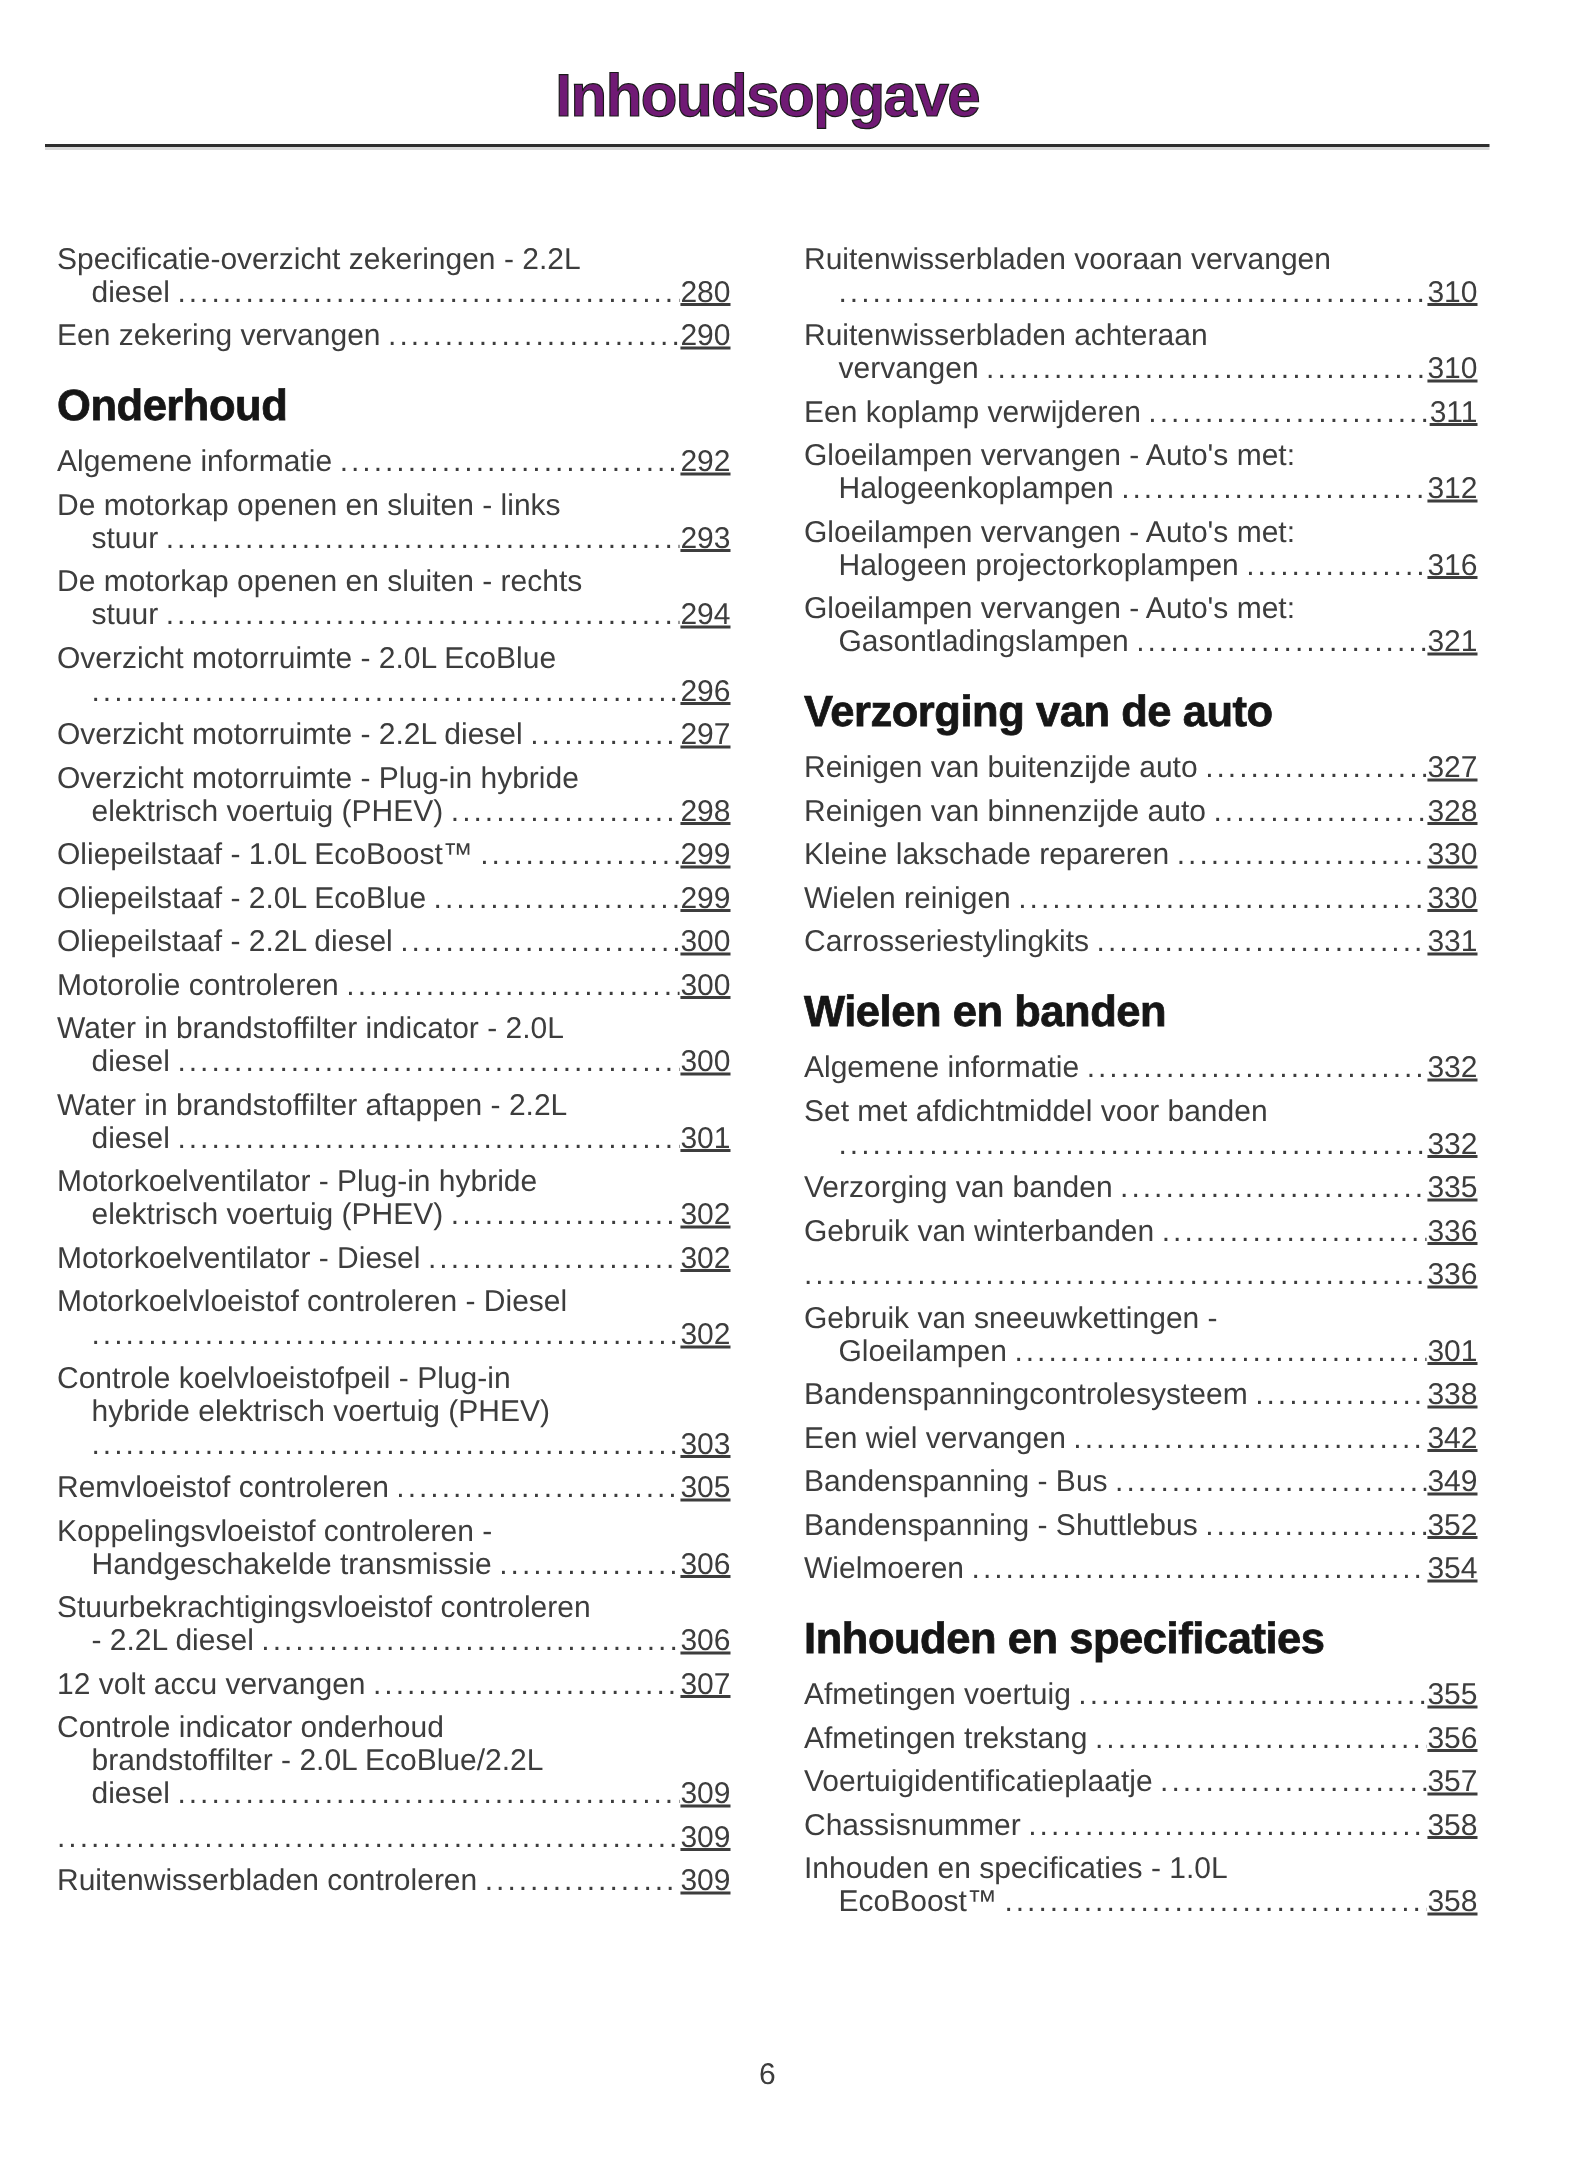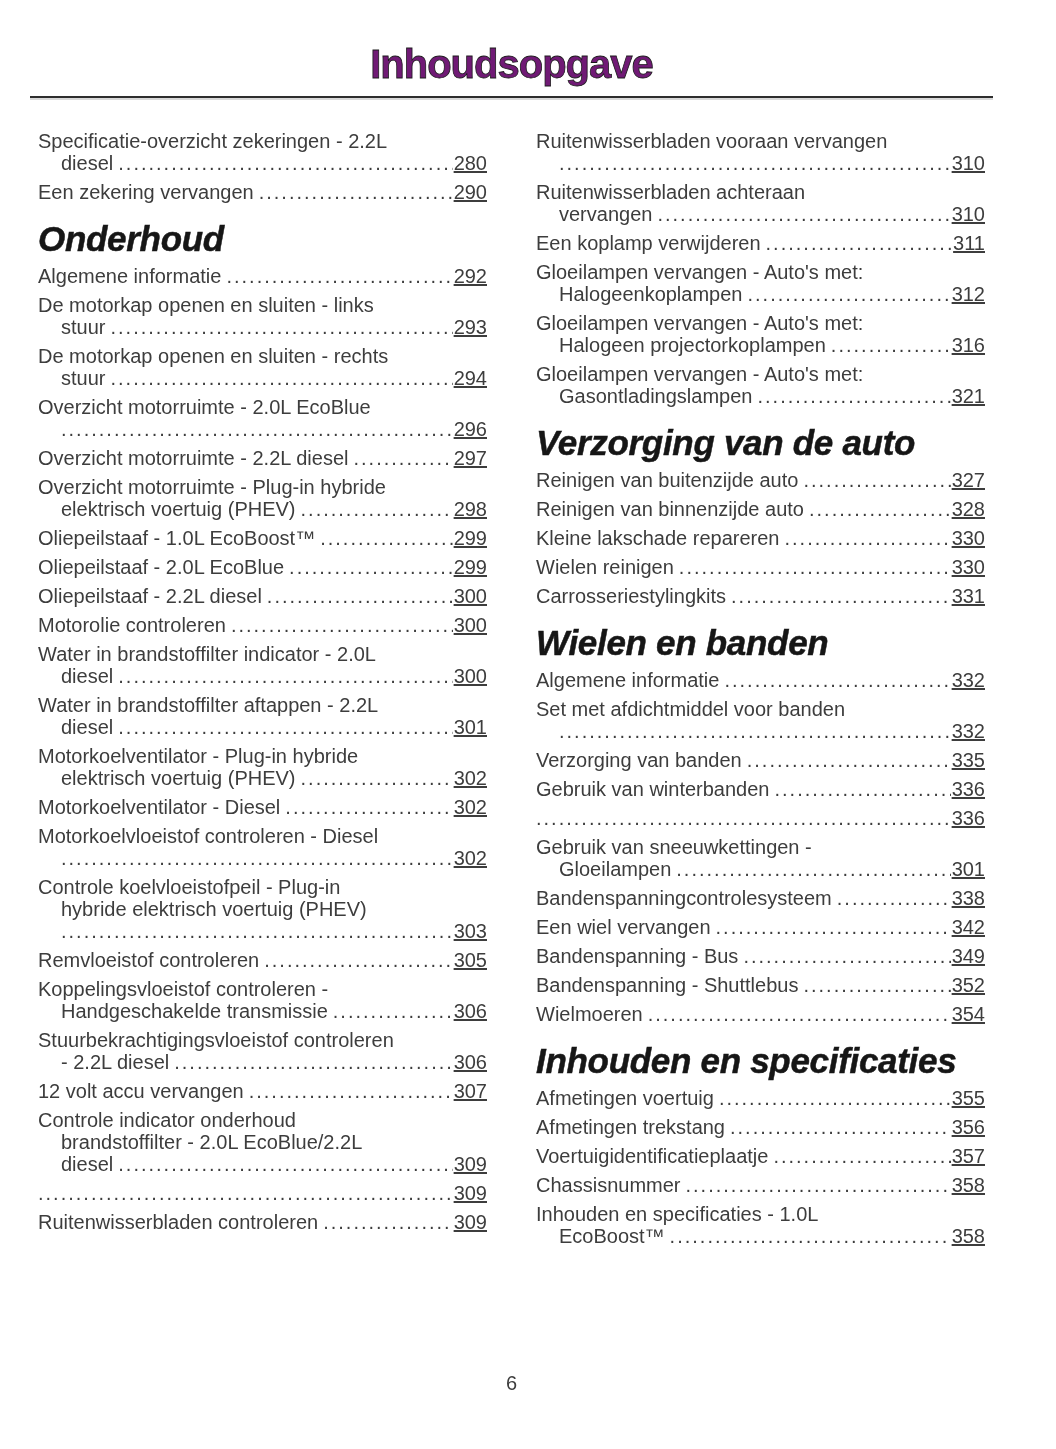--- a/index.html
+++ b/index.html
@@ -27,31 +27,30 @@
   .rule {
     margin: 10px 0 0 30px;
     width: 963px;
     height: 2px;
     background: #2e2e2e;
     box-shadow: 0 2px 0 #d9d9d9;
   }
   .columns {
     display: flex;
     gap: 49px;
-    padding: 32px 0 0 38px;
+    padding: 64px 0 0 38px;
   }
   .col { flex: 0 0 449px; width: 449px; }
   .sec {
-    font-size: 35px;
+    font-size: 29px;
     line-height: 32px;
     margin: 20px 0 10px 0;
     font-weight: bold;
     letter-spacing: -0.3px;
     color: #161616;
-    font-style: italic;
     -webkit-text-stroke: 0.5px #161616;
   }
   .entry { margin: 0 0 7px 0; font-size: 20px; }
   .line { line-height: 22px; }
   .line.cont { padding-left: 23px; }
   .line.tail { display: flex; }
   .line.tail > span { display: block; line-height: 22px; white-space: nowrap; }
   .txt { padding-right: 5px; }
   .txt:empty { padding-right: 0; }
   .dots {

